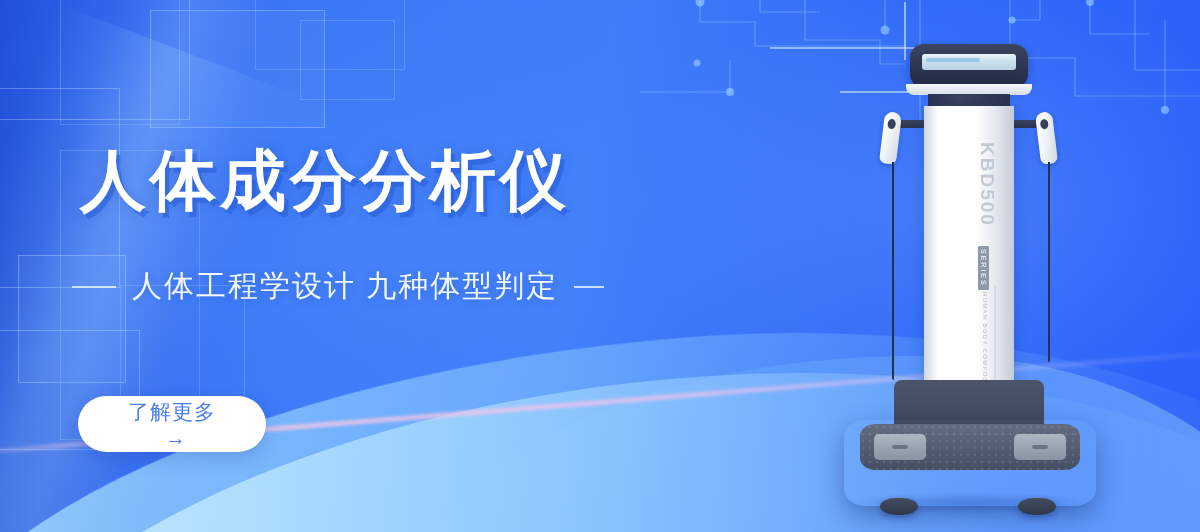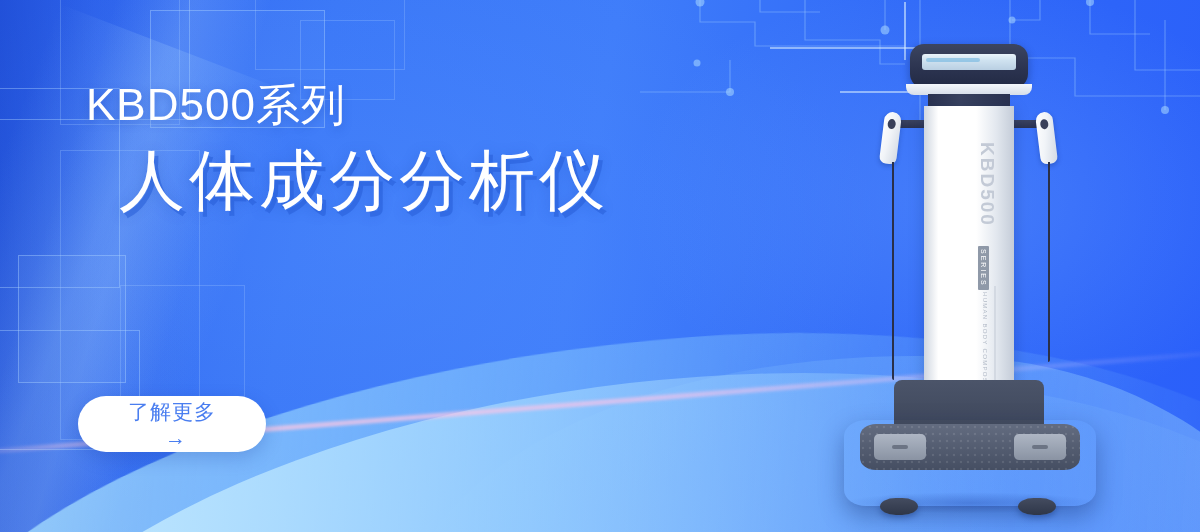--- a/index.html
+++ b/index.html
@@ -71,24 +71,23 @@
   .content{position:absolute;left:0;top:0;width:700px;height:100%;}
 
   .eyebrow{
     position:absolute;left:86px;top:76px;
     font-size:44px;font-weight:400;color:#ffffff;letter-spacing:1px;
     text-shadow:0 3px 10px rgba(20,60,170,.35);
     white-space:nowrap;
   }
   .headline{
     position:absolute;left:80px;top:136px;
-    font-size:66px;font-weight:normal;color:#ffffff;letter-spacing:4px;
+    font-size:66px;font-weight:bold;color:#ffffff;letter-spacing:4px;
     text-shadow:4px 5px 0 rgba(38,92,215,.55), 0 2px 14px rgba(20,60,170,.30);
     white-space:nowrap;
-    margin-left:39px;
   }
   .sub-row{
     position:absolute;left:72px;top:266px;
     display:flex;align-items:center;gap:16px;
   }
   .dash{width:44px;height:2px;background:rgba(226,240,255,.85);}
   .dash.right{width:30px;}
   .subtitle{
     font-size:30px;color:#f2f8ff;letter-spacing:2px;white-space:nowrap;
     text-shadow:0 2px 8px rgba(20,60,170,.28);
@@ -325,23 +324,27 @@
       </div>
       <div class="plat-center"></div>
       <div class="plat-front"></div>
     </div>
     <div class="foot" style="left:44px; top:454px;"></div>
     <div class="foot" style="left:182px;top:454px;"></div>
   </div>
 
   <div class="content">
 
-    <div class="eyebrow">KBD500系列</div>
     <div class="headline">人体成分分析仪</div>
 
+    <div class="sub-row">
+      <span class="dash"></span>
+      <span class="subtitle">人体工程学设计  九种体型判定</span>
+      <span class="dash right"></span>
+    </div>
 
     <div class="cta">
       <span>了解更多</span>
       <span class="arrow">→</span>
     </div>
 
   </div>
 </div>
 
 </body></html>

